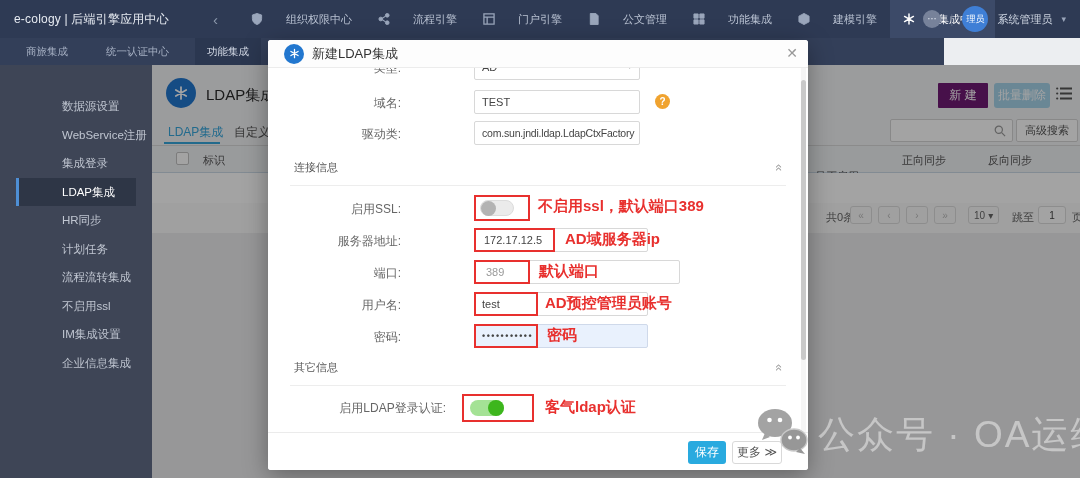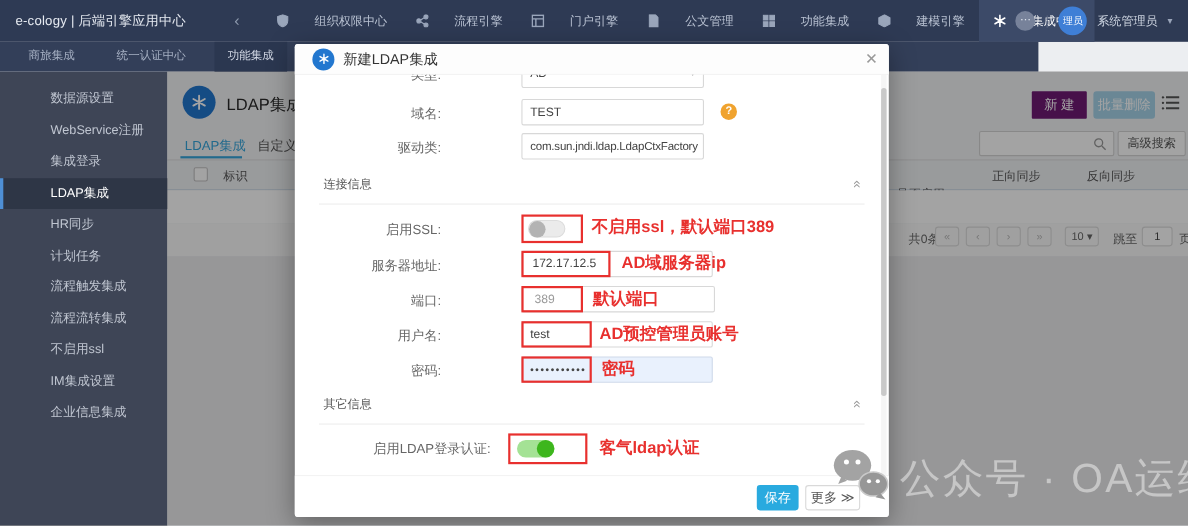--- a/index.html
+++ b/index.html
@@ -24,21 +24,21 @@
   .tb-user{color:#cdd4e0;font-size:11px;}
   .tb-caret{color:#9aa5ba;font-size:9px;}
 
   
   .subnav{position:absolute;left:0;top:38px;width:944px;height:27px;background:#333f59;z-index:5;display:flex;align-items:center;}
   .sn-item{color:#a7b1c4;font-size:10.5px;padding:0 12px;height:27px;line-height:27px;margin-left:14px;white-space:nowrap;}
   .sn-item.active{background:#2b3750;color:#d6dce8;}
 
   
   .sidebar{position:absolute;left:0;top:65px;width:152px;bottom:0;background:#3e4556;z-index:2;}
-  .sidebar ul{list-style:none;margin:0;padding:11px 0 0 0;}
+  .sidebar ul{list-style:none;margin:16px;padding:11px 0 0 0;}
   .sidebar li{height:28.5px;line-height:28.5px;padding-left:46px;color:#c0c6d1;font-size:11.5px;white-space:nowrap;cursor:default;}
   .sidebar li.active{background:#2e3646;color:#fff;border-left:3px solid #4e8fd5;padding-left:43px;}
 
   
   .pane{position:absolute;left:152px;top:65px;right:0;bottom:0;background:#f3f4f6;z-index:1;}
   .icon-circle{border-radius:50%;background:#2277cf;display:flex;align-items:center;justify-content:center;}
   .pg-title{font-size:15px;color:#2b2b2b;}
   .btn-new{background:#701a75;color:#fff;font-size:12px;border-radius:1px;display:flex;align-items:center;justify-content:center;}
   .btn-batch{background:#a6d3ea;color:#fff;font-size:12px;border-radius:3px;display:flex;align-items:center;justify-content:center;}
   .tab{font-size:12px;}
@@ -163,21 +163,20 @@
   </div>
 
   <aside class="sidebar">
     <ul>
       <li>数据源设置</li>
       <li>WebService注册</li>
       <li>集成登录</li>
       <li class="active">LDAP集成</li>
       <li>HR同步</li>
       <li>计划任务</li>
-      <li>流程触发集成</li>
       <li>流程流转集成</li>
       <li>不启用ssl</li>
       <li>IM集成设置</li>
       <li>企业信息集成</li>
     </ul>
   </aside>
 
   <main class="pane">
     <div class="abs icon-circle" style="left:14px;top:13px;width:30px;height:30px;">
       <svg width="16" height="16" viewBox="0 0 24 24">
@@ -279,21 +278,21 @@
       <div class="ann" style="left:270px;top:129px;">不启用ssl，默认端口389</div>
 
       <div class="f-label" style="top:165px;">服务器地址:</div>
       <div class="f-input" style="left:206px;top:160px;width:174px;height:24px;padding-left:9px;">
         <span>172.17.12.5</span>
       </div>
       <div class="redbox" style="left:206px;top:160px;width:81px;height:24px;"></div>
       <div class="ann" style="left:297px;top:162px;">AD域服务器ip</div>
 
       <div class="f-label" style="top:197px;">端口:</div>
-      <div class="f-input" style="left:206px;top:192px;width:176px;height:24px;color:#9a9a9a;padding-left:11px;">
+      <div class="f-input" style="left:206px;top:192px;width:206px;height:24px;color:#9a9a9a;padding-left:11px;">
         <span>389</span>
       </div>
       <div class="redbox" style="left:206px;top:192px;width:56px;height:24px;"></div>
       <div class="ann" style="left:271px;top:194px;">默认端口</div>
 
       <div class="f-label" style="top:229px;">用户名:</div>
       <div class="f-input" style="left:206px;top:224px;width:174px;height:24px;">
         <span>test</span>
       </div>
       <div class="redbox" style="left:206px;top:224px;width:64px;height:24px;"></div>

